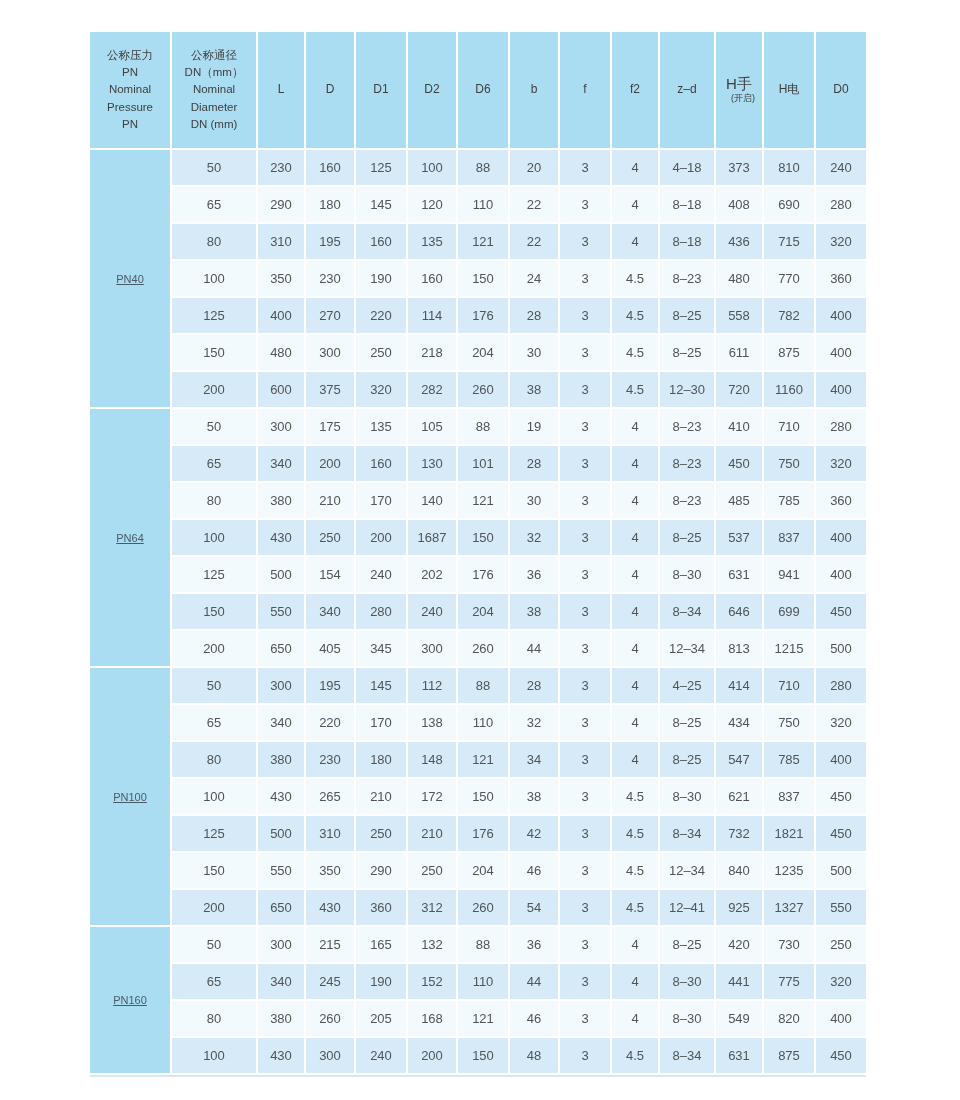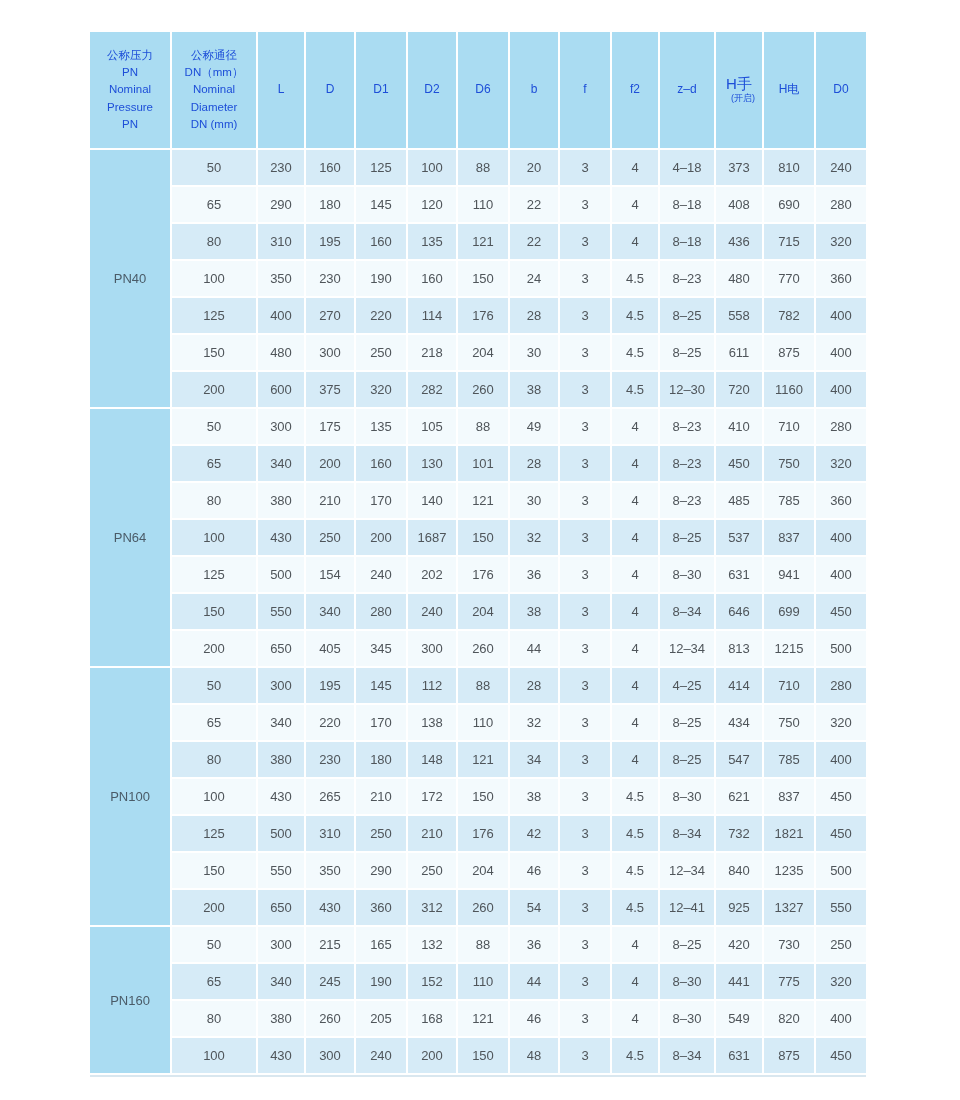--- a/index.html
+++ b/index.html
@@ -26,21 +26,21 @@
     background: #ffffff;
   }
   table.spec th, table.spec td {
     margin: 0;
     text-align: center;
     vertical-align: middle;
   }
   
   table.spec thead th {
     background: #aadcf2;
-    color: #1d4ed8;
+    color: #404040;
     font-weight: normal;
     font-size: 12px;
     height: 112px;
     line-height: 1.45;
     padding: 2px 1px;
   }
   .multiline {
     white-space: pre-line;
     font-size: 11.5px;
     line-height: 1.5;
@@ -53,21 +53,22 @@
     color: #4f555a;
     height: 35px;
     padding: 0 1px;
   }
   tr.row-blue  td { background: #d6ebf7; }
   tr.row-light td { background: #f3fafd; }
   
   table.spec tbody td.group-cell {
     background: #aadcf2 !important;
     color: #4a5b68;
-    font-size: 13px;
+    font-size: 11px;
+    text-decoration: underline;
   }
   
   col.c-pn  { width: 80px; }
   col.c-dn  { width: 84px; }
   col.c-l   { width: 46px; }
   col.c-d   { width: 48px; }
   col.c-d1  { width: 50px; }
   col.c-d2  { width: 48px; }
   col.c-d6  { width: 50px; }
   col.c-b   { width: 48px; }
@@ -242,21 +243,21 @@
             <td>400</td>
           </tr>
           <tr class="row-light">
             <td rowspan="7" class="group-cell">PN64</td>
             <td>50</td>
             <td>300</td>
             <td>175</td>
             <td>135</td>
             <td>105</td>
             <td>88</td>
-            <td>49</td>
+            <td>19</td>
             <td>3</td>
             <td>4</td>
             <td>8–23</td>
             <td>410</td>
             <td>710</td>
             <td>280</td>
           </tr>
           <tr class="row-blue">
             <td>65</td>
             <td>340</td>

